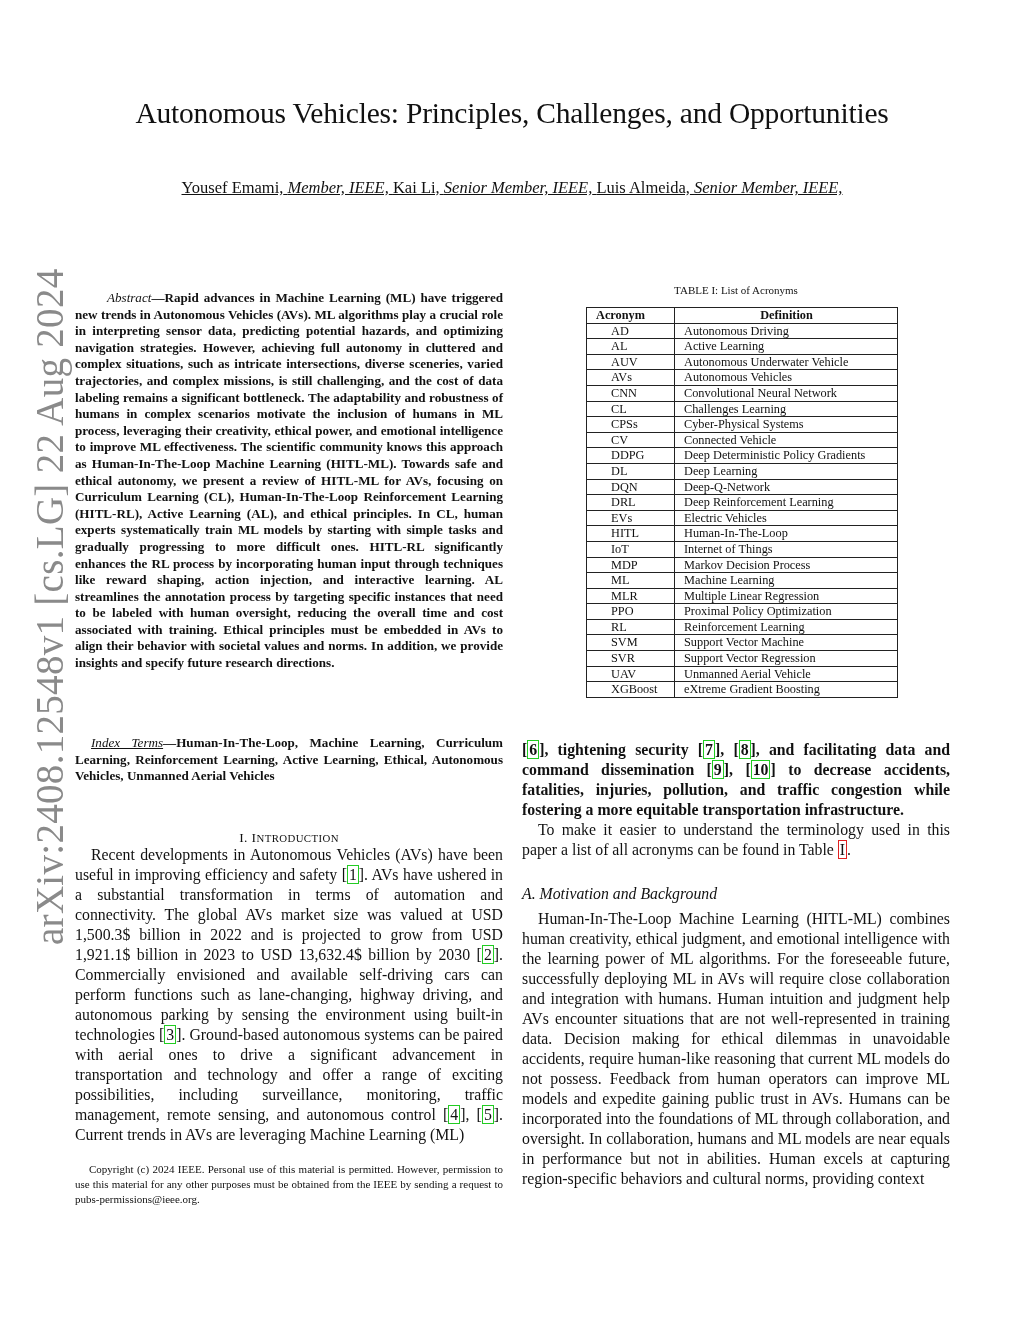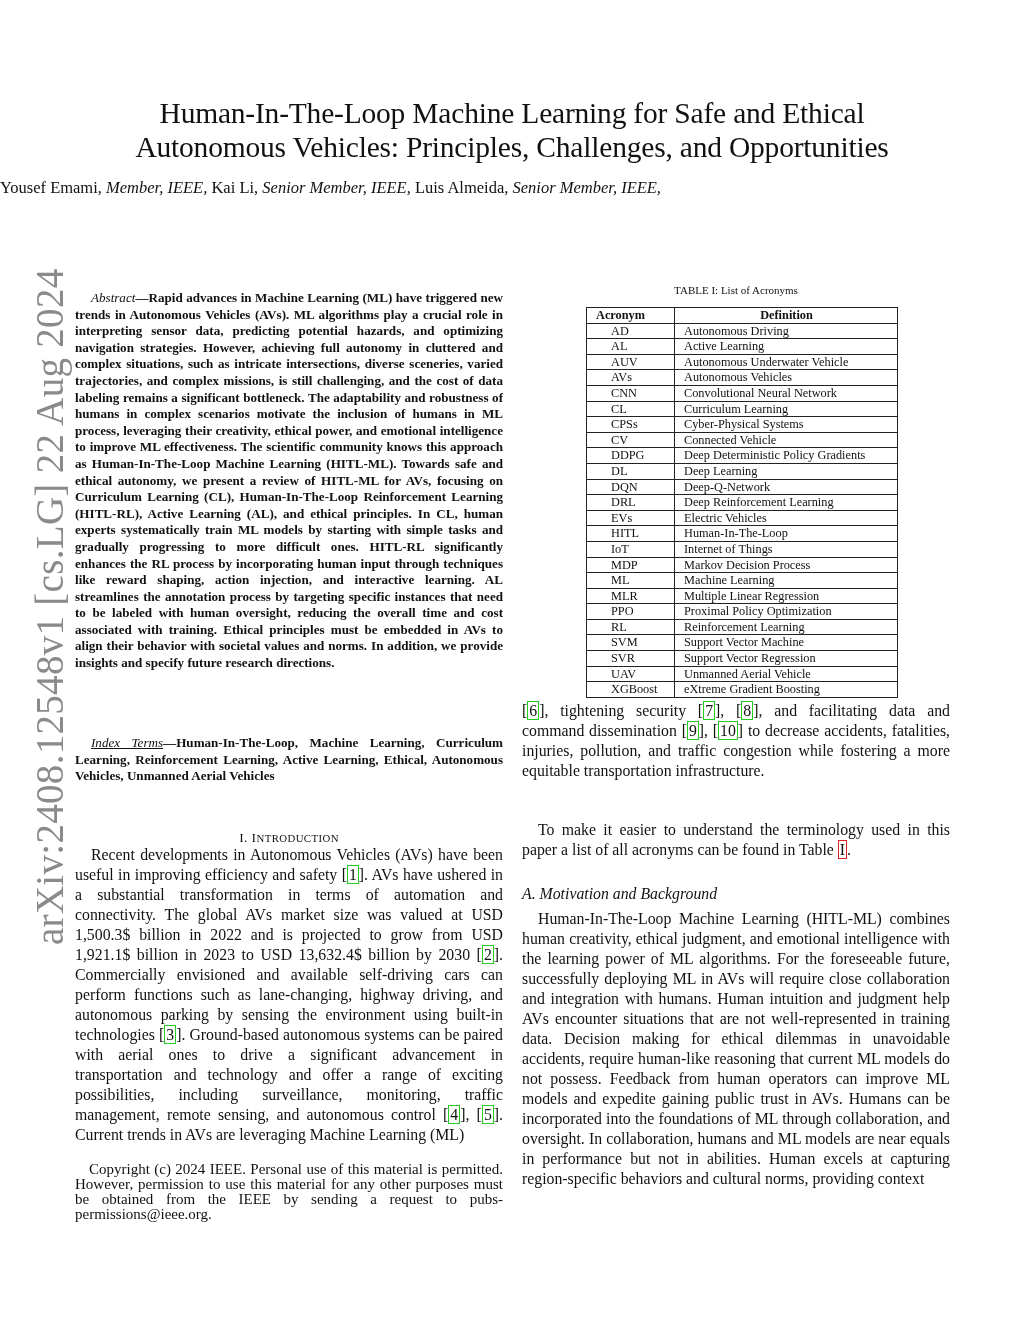--- a/index.html
+++ b/index.html
@@ -5,80 +5,79 @@
   html, body { margin: 0; padding: 0; background: #ffffff; }
   body {
     width: 1024px; height: 1325px; position: relative; overflow: hidden;
     font-family: "Liberation Serif", "DejaVu Serif", serif; color: #111;
   }
   .title {
     position: absolute; left: 0; width: 1024px; top: 96px; text-align: center;
     font-size: 29.5px; line-height: 34px; letter-spacing: -0.2px;
   }
   .authors {
-    position: absolute; left: 0; width: 1024px; top: 176px; 
-    font-size: 16.5px; line-height: 23px;
+    position: absolute; left: 0; width: 1024px; top: 176px; text-align: center;
+    font-size: 16.5px; line-height: 23px; text-decoration: underline;
   }
   .authors i { font-style: italic; }
   .arxiv {
     position: absolute; left: 27px; top: 945px; transform-origin: 0 0; transform: rotate(-90deg);
     font-size: 39px; color: #8a8a8a; white-space: nowrap; letter-spacing: 0.3px;
   }
   .col { position: absolute; text-align: justify; }
   .col-left { left: 75px; width: 428px; }
   .col-right { left: 522px; width: 428px; }
   .abstract {
     top: 290px; font-size: 13.1px; line-height: 16.6px; font-weight: bold;
     text-indent: 16px;
   }
-  .abstract .lbl { font-style: italic; font-weight: normal; }
+  .abstract .lbl { font-style: italic; font-weight: normal; margin-left: 16px; }
   .index {
     top: 735px; font-size: 13.1px; line-height: 16.6px; font-weight: bold; text-indent: 16px;
   }
   .index .lbl { font-style: italic; font-weight: normal; text-decoration: underline; }
   .section {
     position: absolute; left: 75px; width: 428px; top: 818px; text-align: center;
     font-size: 13.5px; letter-spacing: 0.4px; margin-top: 12px;
   }
   .section .sc { font-size: 10.8px; }
   .body-text { font-size: 15.8px; line-height: 20px; }
   .intro { top: 845px; text-indent: 16px; }
   .cite { border: 1.5px solid #22cc22; padding: 0 1px; line-height: 14px; }
   .cite-red { border: 1.5px solid #e02020; padding: 0 1px; line-height: 14px; }
   .footnote {
-    top: 1162px; font-size: 15px; line-height: 15px; text-indent: 14px;
+    top: 1162px; font-size: 11px; line-height: 15px; text-indent: 14px;
   }
   .tcap {
     position: absolute; left: 522px; width: 428px; top: 284px; text-align: center; font-size: 11px;
   }
   table.acr {
     position: absolute; left: 586px; top: 307px; border-collapse: collapse;
     font-size: 12.3px; line-height: 14.6px;
   }
   table.acr th, table.acr td {
     border: 1px solid #222; padding: 0 8px 0 9px; text-align: left; white-space: nowrap; margin-left: 48px;
   }
   table.acr th { font-weight: bold; }
   table.acr th.def { text-align: center; }
   table.acr td.a { width: 55px; padding-left: 24px; }
   table.acr td.d { width: 205px; }
-  .right-p1 { top: 701px; }
+  .right-p1 { top: 740px; font-weight: bold; }
   .right-p2 { top: 820px; text-indent: 16px; }
   .subsec {
     position: absolute; left: 522px; top: 885px; font-style: italic; font-size: 15.8px;
   }
   .right-p3 { top: 909px; text-indent: 16px; }
 </style>
 </head>
 <body>
 
 <div class="arxiv">arXiv:2408.12548v1  [cs.LG]  22 Aug 2024</div>
 
 <div class="title">
-  <div>Human-In-The-Loop Machine Learning for Safe and Ethical</div>
   <div>Autonomous Vehicles: Principles, Challenges, and Opportunities</div>
 </div>
 
 <div class="authors">
   <div>
     <span>Yousef Emami,</span>
     <i>Member, IEEE,</i>
     <span>Kai Li,</span>
     <i>Senior Member, IEEE,</i>
     <span>Luis Almeida,</span>
@@ -121,21 +120,21 @@
     <tr>
         <td class="a">AVs</td>
         <td class="d">Autonomous Vehicles</td>
       </tr>
     <tr>
         <td class="a">CNN</td>
         <td class="d">Convolutional Neural Network</td>
       </tr>
     <tr>
         <td class="a">CL</td>
-        <td class="d">Curriculum Learning</td>
+        <td class="d">Challenges Learning</td>
       </tr>
     <tr>
         <td class="a">CPSs</td>
         <td class="d">Cyber-Physical Systems</td>
       </tr>
     <tr>
         <td class="a">CV</td>
         <td class="d">Connected Vehicle</td>
       </tr>
     <tr>

